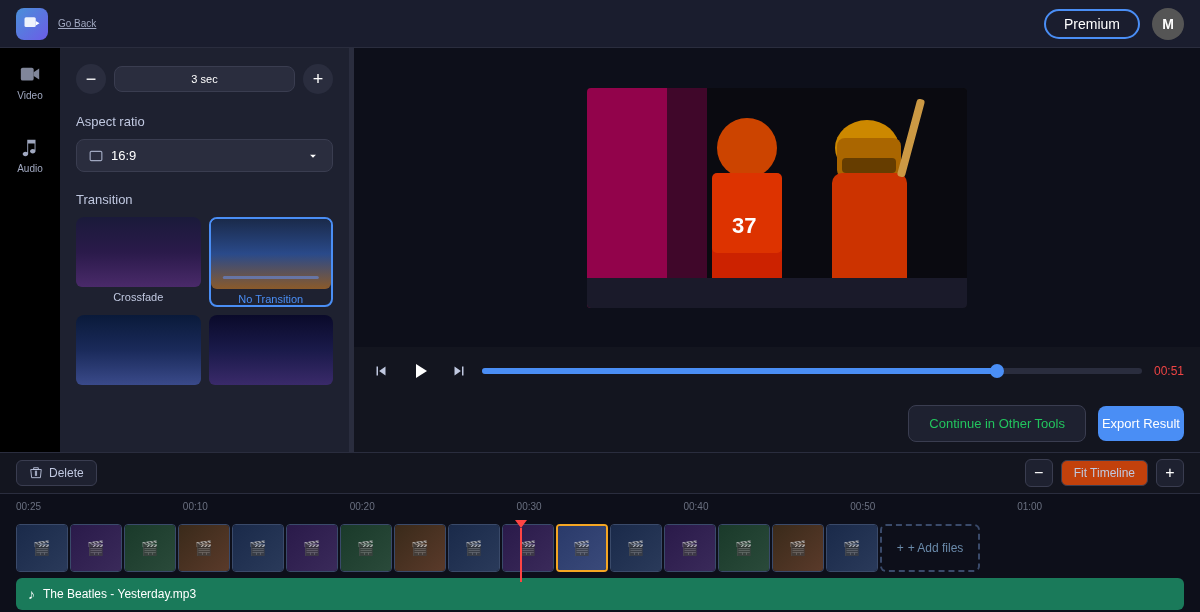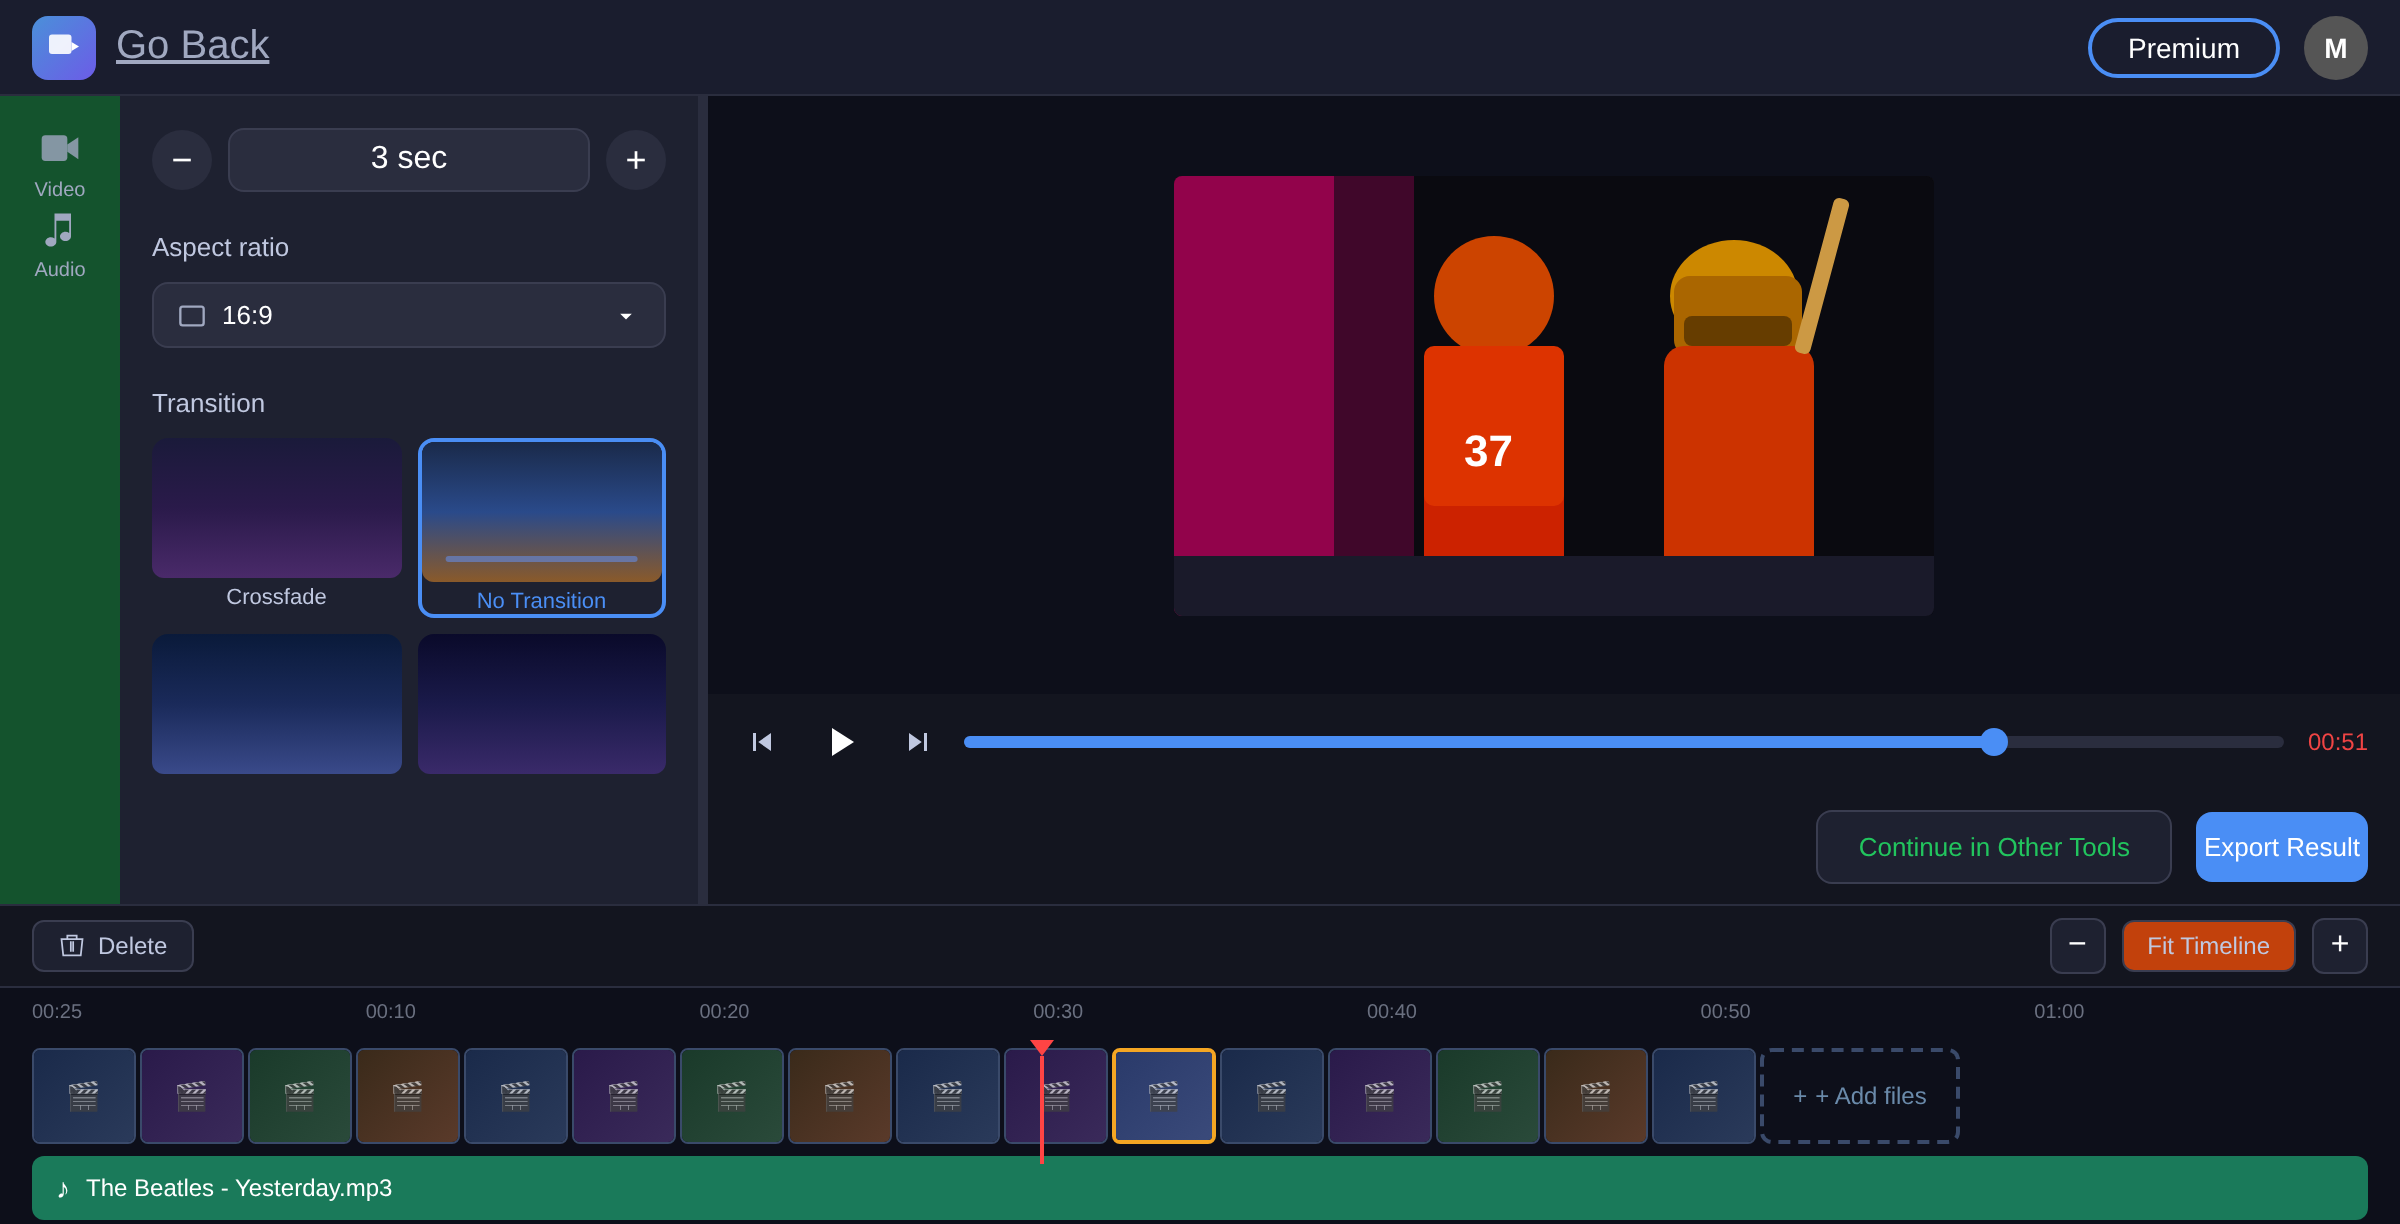--- a/index.html
+++ b/index.html
@@ -35,21 +35,21 @@
       height: 32px;
       background: linear-gradient(135deg, #4a90d9, #6c5ce7);
       border-radius: 8px;
       display: flex;
       align-items: center;
       justify-content: center;
       font-size: 16px;
     }
     .go-back-link {
       color: #a0a8c0;
-      font-size: 20px;
+      font-size: 10px;
       text-decoration: underline;
       cursor: pointer;
     }
     .topbar-right {
       display: flex;
       align-items: center;
       gap: 12px;
     }
     .premium-btn {
       border: 2px solid #4a8ef5;
@@ -76,26 +76,26 @@
     
     .main-area {
       display: flex;
       flex: 1;
       overflow: hidden;
     }
 
     
     .sidebar-icons {
       width: 60px;
-      background: #14532d;
+      background: #000000;
       display: flex;
       flex-direction: column;
       align-items: center;
       padding-top: 16px;
-      gap: 3px;
+      gap: 36px;
       flex-shrink: 0;
     }
     .sidebar-icon-item {
       display: flex;
       flex-direction: column;
       align-items: center;
       gap: 4px;
       cursor: pointer;
       color: #a0a8c0;
       font-size: 10px;
@@ -138,21 +138,21 @@
       align-items: center;
       justify-content: center;
     }
     .duration-display {
       flex: 1;
       background: #2a2d3e;
       border: 1px solid #3a3d50;
       border-radius: 8px;
       padding: 6px 24px;
       text-align: center;
-      font-size: 16px;
+      font-size: 11px;
       color: #fff;
     }
     .aspect-ratio-section {
       margin-bottom: 20px;
     }
     .aspect-ratio-select {
       width: 100%;
       background: #2a2d3e;
       border: 1px solid #3a3d50;
       border-radius: 8px;

